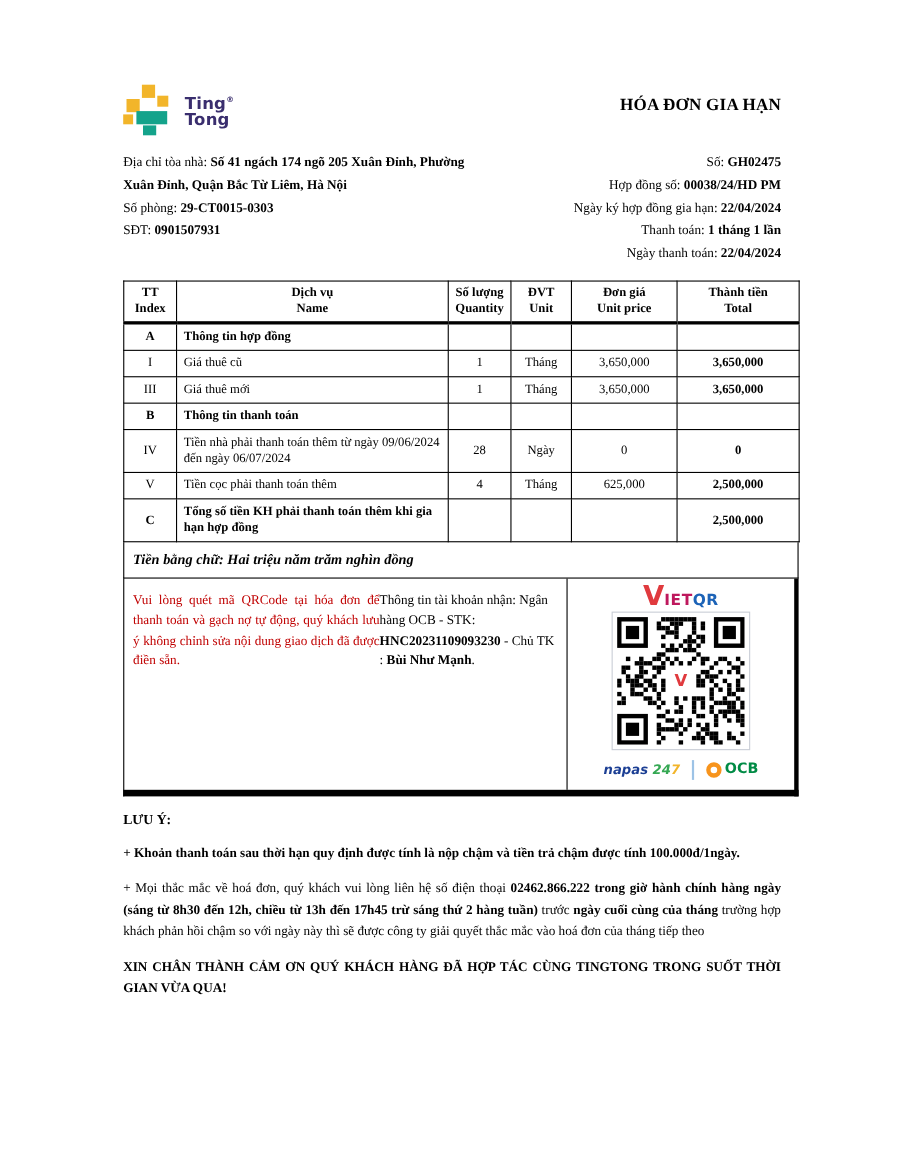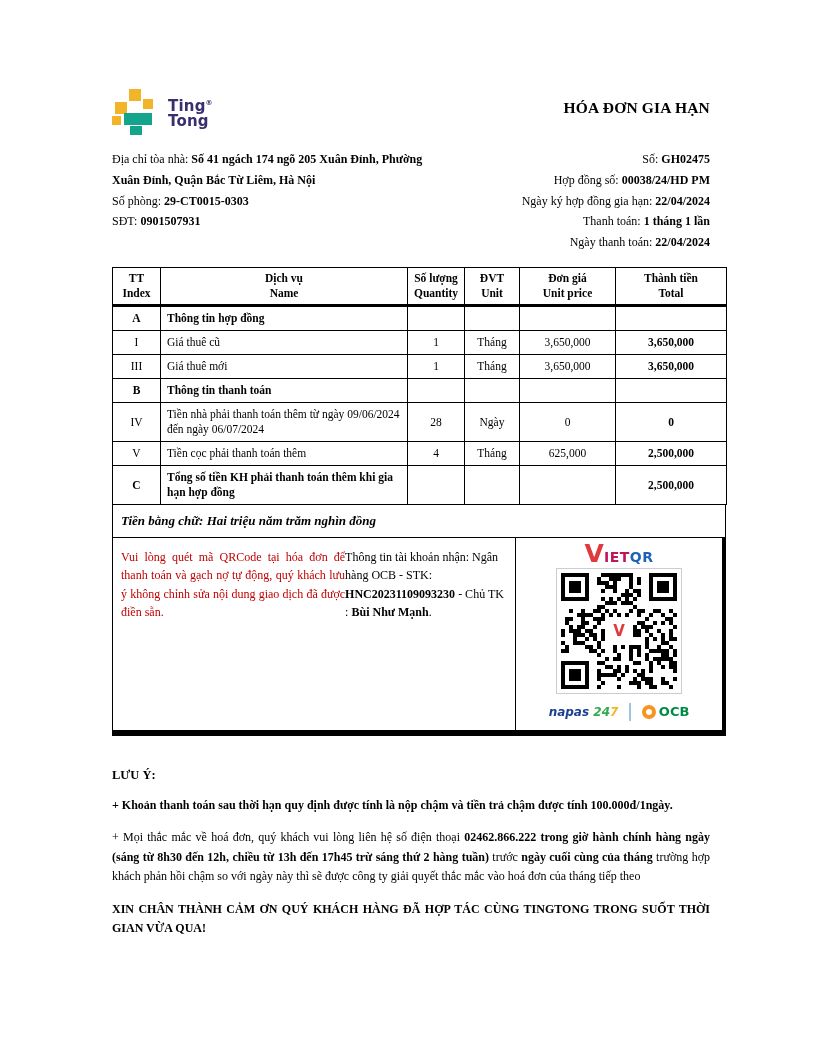--- a/index.html
+++ b/index.html
@@ -2,21 +2,21 @@
 <html><head>
 <meta charset="utf-8">
 <style>
   * { box-sizing: border-box; margin: 0; padding: 0; }
   body {
     width: 816px; height: 1056px; background: #ffffff; color: #000;
     font-family: "Liberation Serif", serif;
     overflow: hidden;
   }
   .page { position: relative; width: 816px; height: 1056px; background: #fff; }
-  .content { position: absolute; left: 96px; top: 88px; width: 614px; padding-left: 16px; }
+  .content { position: absolute; left: 96px; top: 76px; width: 614px; padding-left: 16px; }
 
   
   .doc-header { display: flex; justify-content: space-between; align-items: flex-start; height: 48px; }
   .brand { display: flex; gap: 9px; }
   .brand-icon { position: relative; width: 47px; height: 47px; flex: 0 0 47px; }
   .sq { position: absolute; }
   .sq-y1 { left: 17px; top: 1px;  width: 12px; height: 12px; background: #F2B52A; }
   .sq-y2 { left: 3px;  top: 14px; width: 12px; height: 12px; background: #F2B52A; }
   .sq-y3 { left: 31px; top: 11px; width: 10px; height: 10px; background: #F2B52A; }
   .sq-y4 { left: 0px;  top: 28px; width: 9px;  height: 9px;  background: #F2B52A; }
@@ -88,21 +88,21 @@
   .qr-partners { display: flex; align-items: center; gap: 11px; margin-top: 9px; }
   .napas { font-family: "DejaVu Sans", sans-serif; font-style: italic; font-weight: bold; font-size: 12px; color: #1C3F94; }
   .napas .n-g { color: #35A853; }
   .napas .n-y { color: #F2B52A; }
   .partner-sep { width: 1.5px; height: 18px; background: #9DC3E6; }
   .ocb { display: flex; align-items: center; gap: 3px; }
   .ocb-ring { width: 14px; height: 14px; border-radius: 50%; border: 4px solid #F7941D; }
   .ocb-text { color: #008B45; font-family: "DejaVu Sans", sans-serif; font-weight: bold; font-size: 13px; line-height: 12px; }
 
   
-  .notes { margin-top: 32px; font-size: 12px; }
+  .notes { margin-top: 14px; font-size: 12px; }
   .notes-heading { font-weight: bold; font-size: 12.5px; }
   .note-p { margin-top: 13px; line-height: 19.5px; text-align: justify; }
   .note-bold { font-weight: bold; }
 </style>
 </head>
 <body>
 
 <div class="page">
   <div class="content">
 

